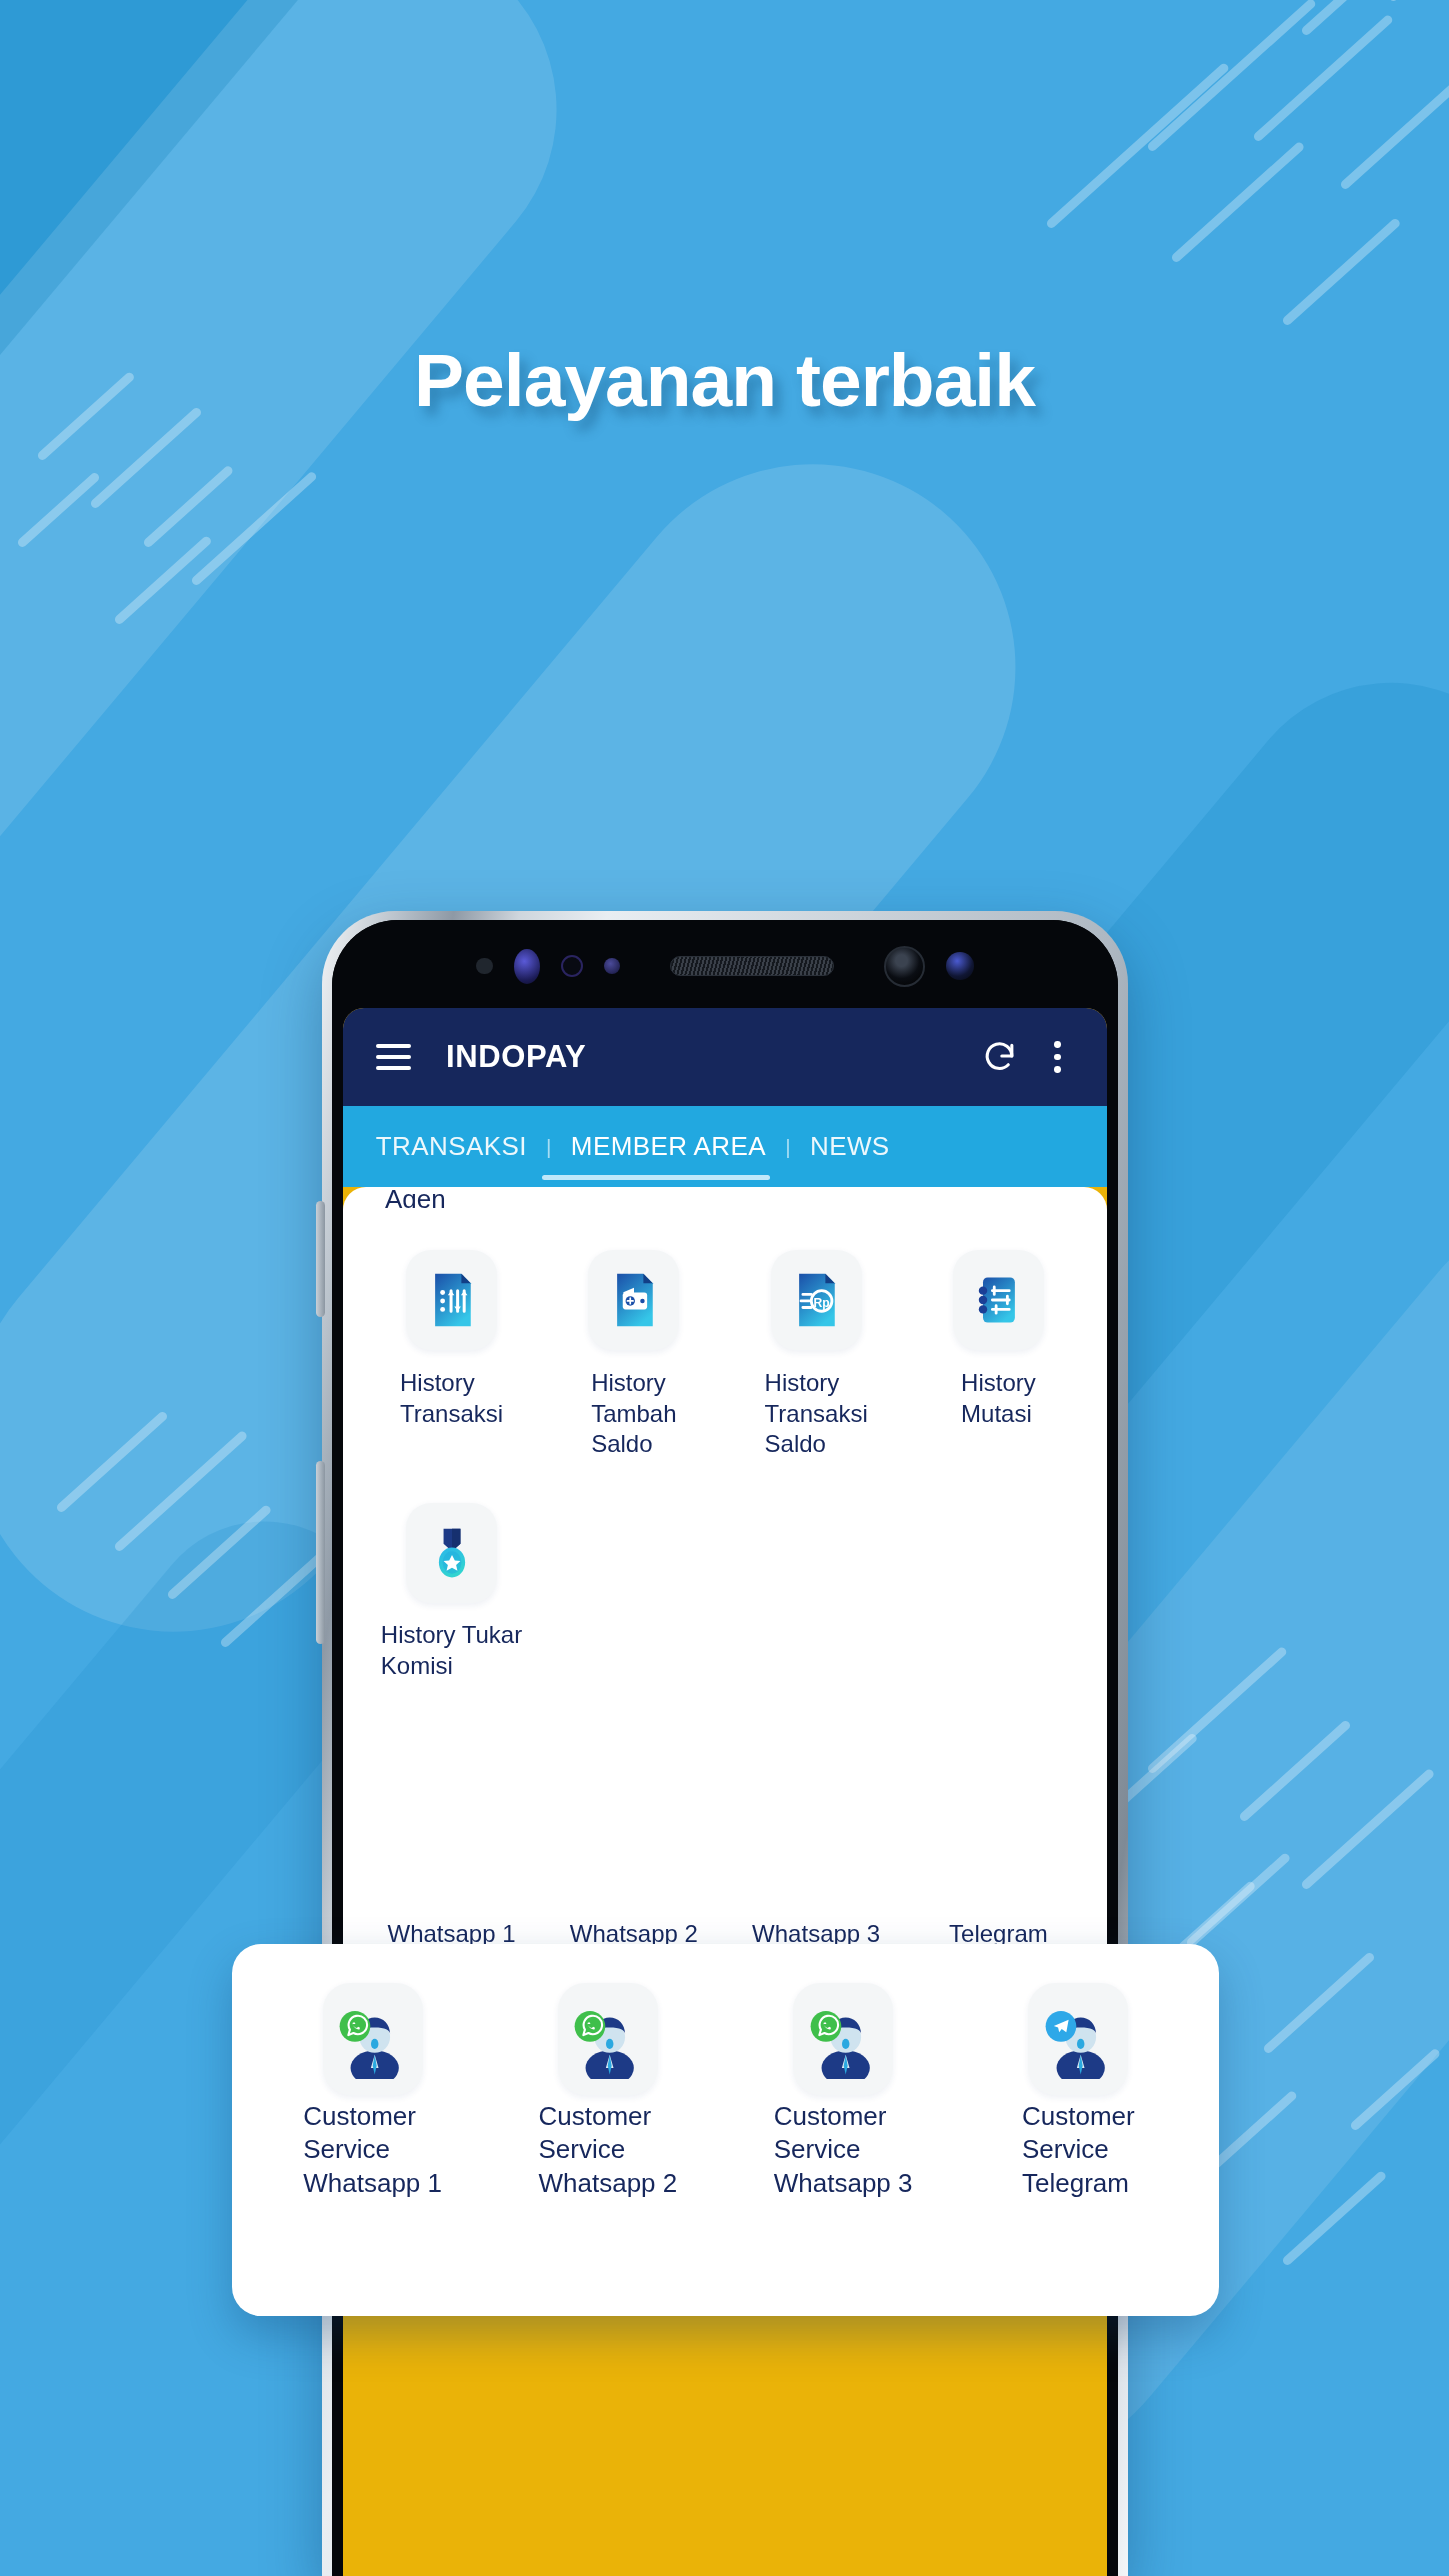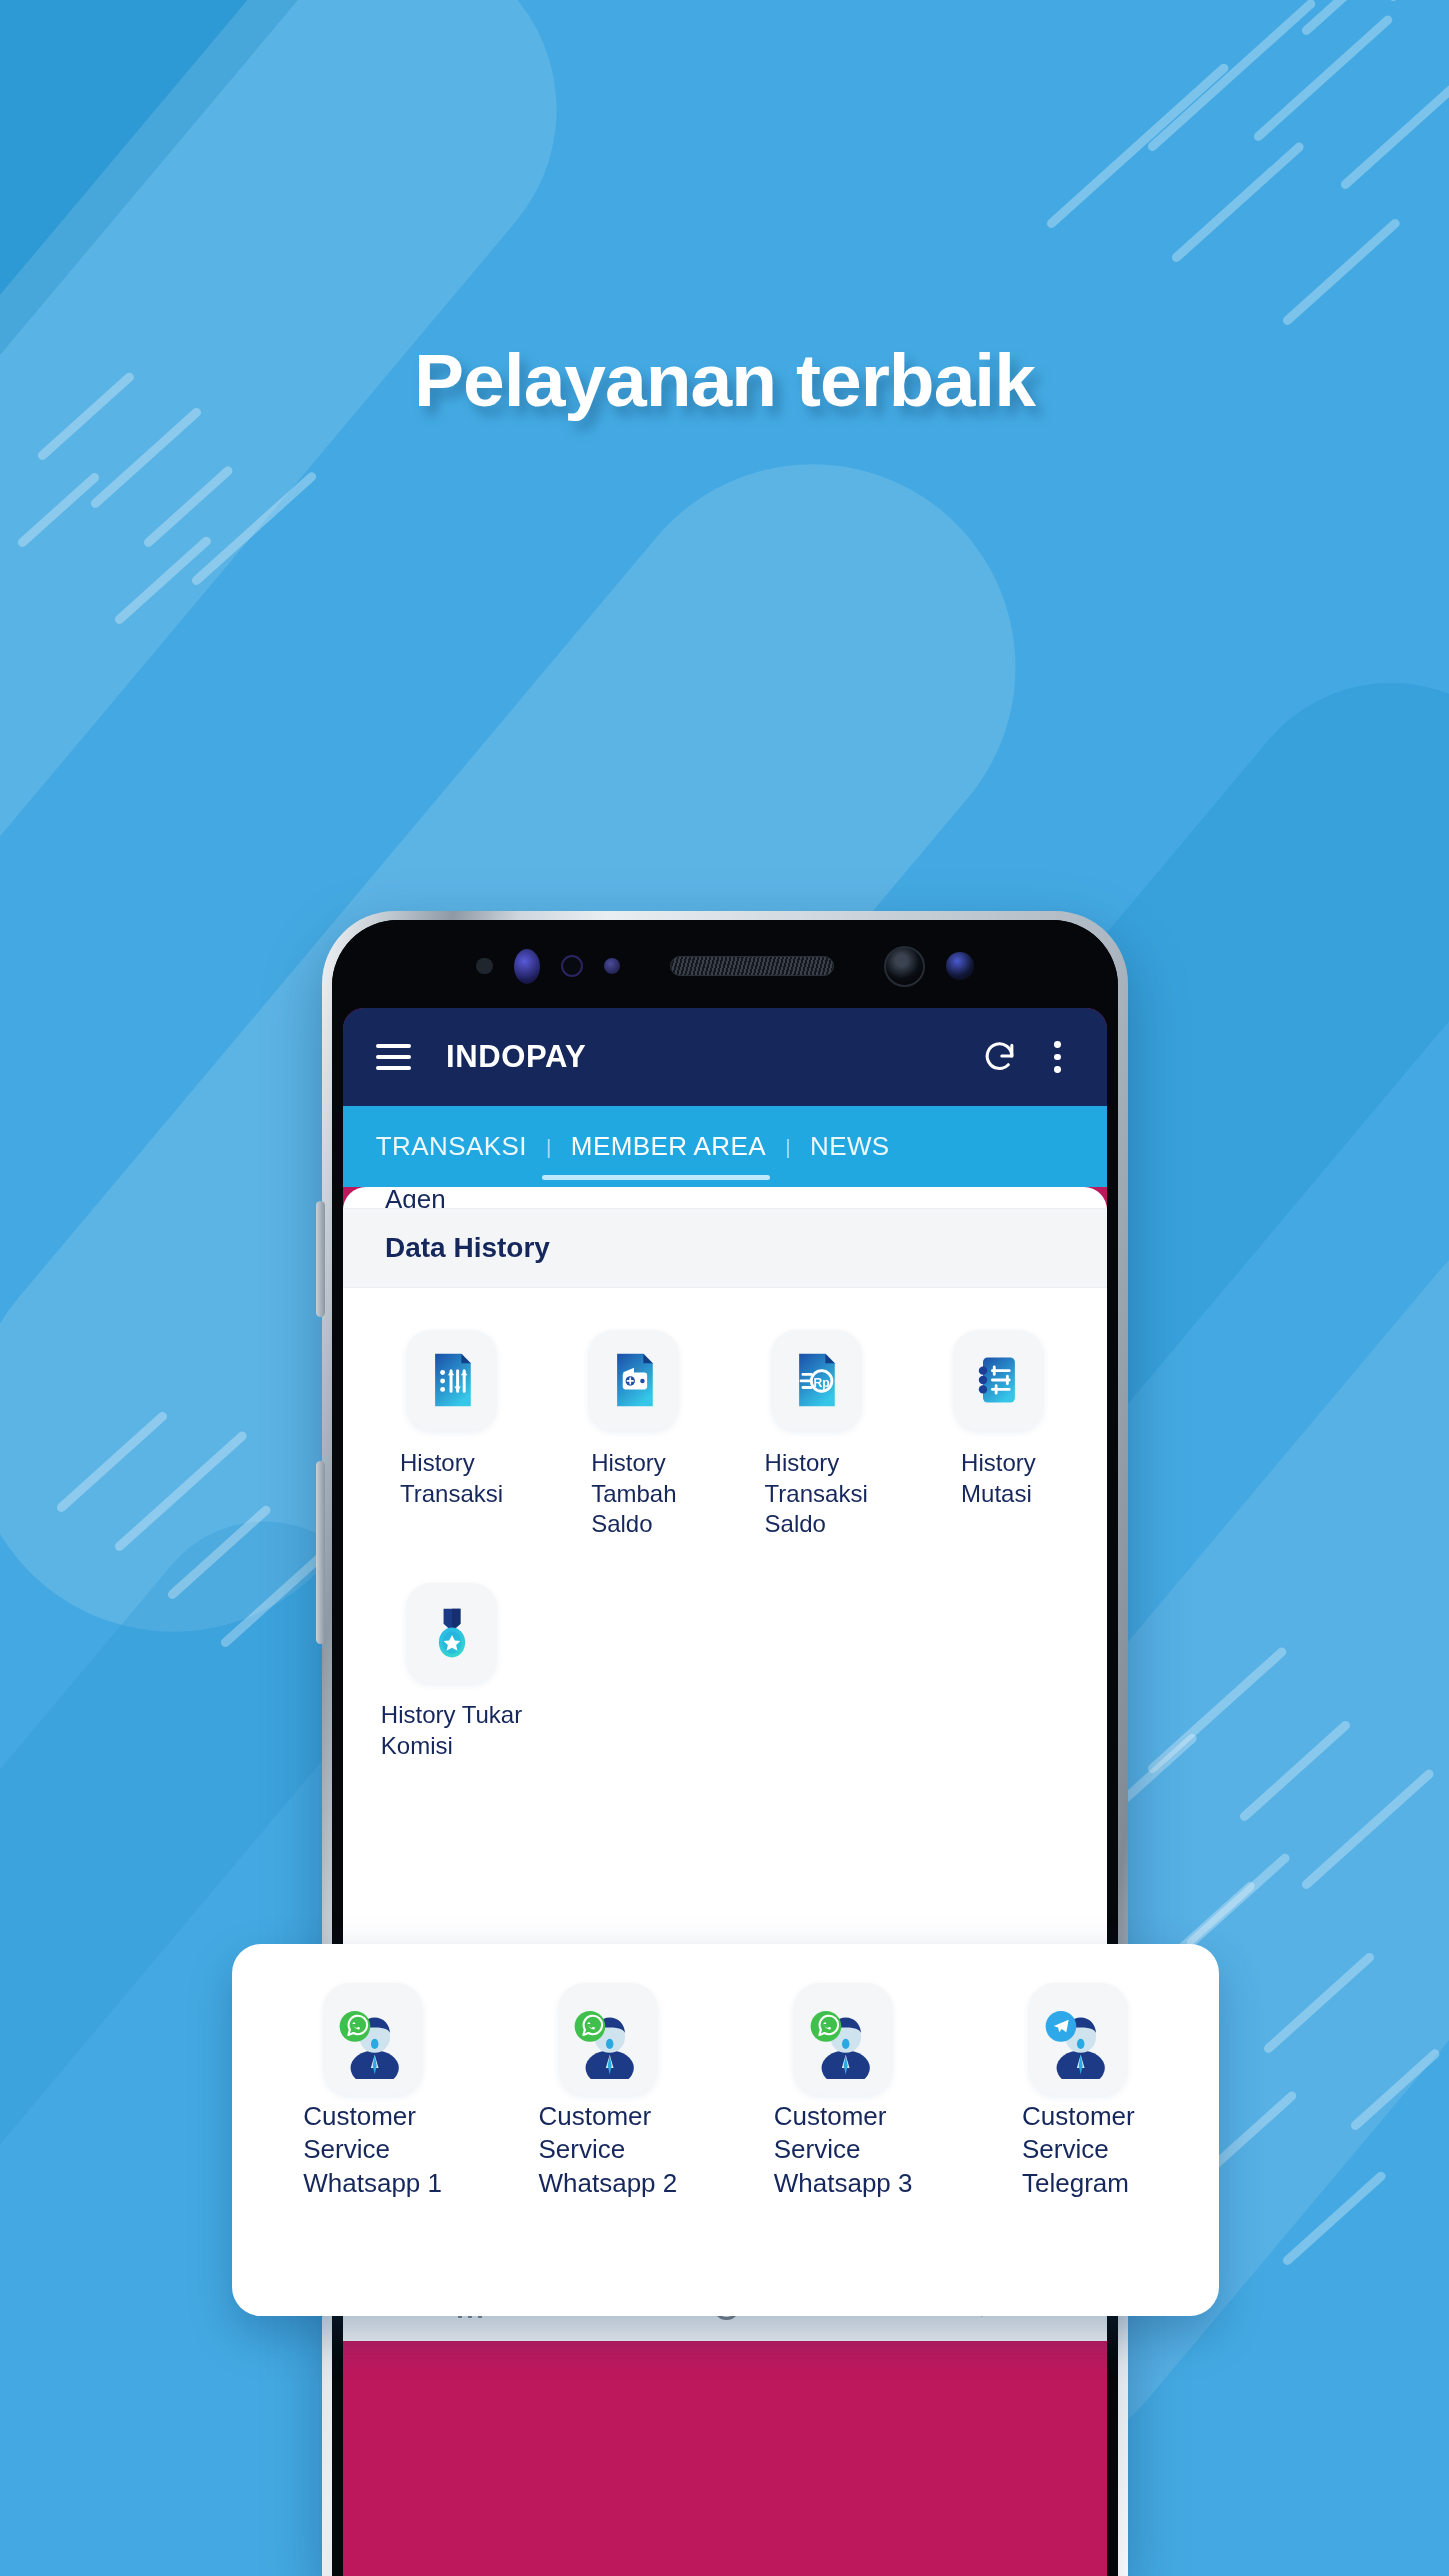--- a/index.html
+++ b/index.html
@@ -118,21 +118,21 @@
     border:2.9px solid #262c35;
   }
   .s-cam2 {
     width:28px; height:28px; border-radius:50%;
     background:radial-gradient(circle at 40% 32%,#4a5ad0,#101634 60%,#05070d);
   }
 
   
   .screen {
     position:absolute; left:21px; right:21px; top:97px; bottom:0;
-    background:#be185d; overflow:hidden;
+    background:#eab308; overflow:hidden;
     border-radius:21px 21px 0 0;
   }
   .appbar {
     height:98px; background:#16275c;
     display:flex; align-items:center; padding:0 33px; gap:0;
   }
   .hamburger { width:35px; display:flex; flex-direction:column; gap:6.8px; }
   .hamburger span { display:block; height:3.9px; background:#fff; border-radius:1.9px; }
   .app-title {
     color:#fff; font-size:31px; font-weight:700; letter-spacing:0.6px;
@@ -309,21 +309,20 @@
       <span class="tab-sep">|</span>
       <span class="tab">MEMBER AREA</span>
       <span class="tab-sep">|</span>
       <span class="tab dim">NEWS</span>
       <div class="tab-underline" style="left:199px;width:228px;"></div>
     </div>
 
     <div class="scroll-body">
       <div class="cut-text">Agen</div>
 
-      <div class="section-head">Data History</div>
 
       <div class="grid">
 
         <div class="cell">
           <div class="tile">
             <svg width="60" height="60" viewBox="0 0 64 64">
               <defs>
                   <linearGradient id="g1" x1="0" y1="0" x2="0.6" y2="1">
                 <stop offset="0" stop-color="#1b4fa8"></stop>
                     <stop offset="1" stop-color="#35c6e8"></stop>

